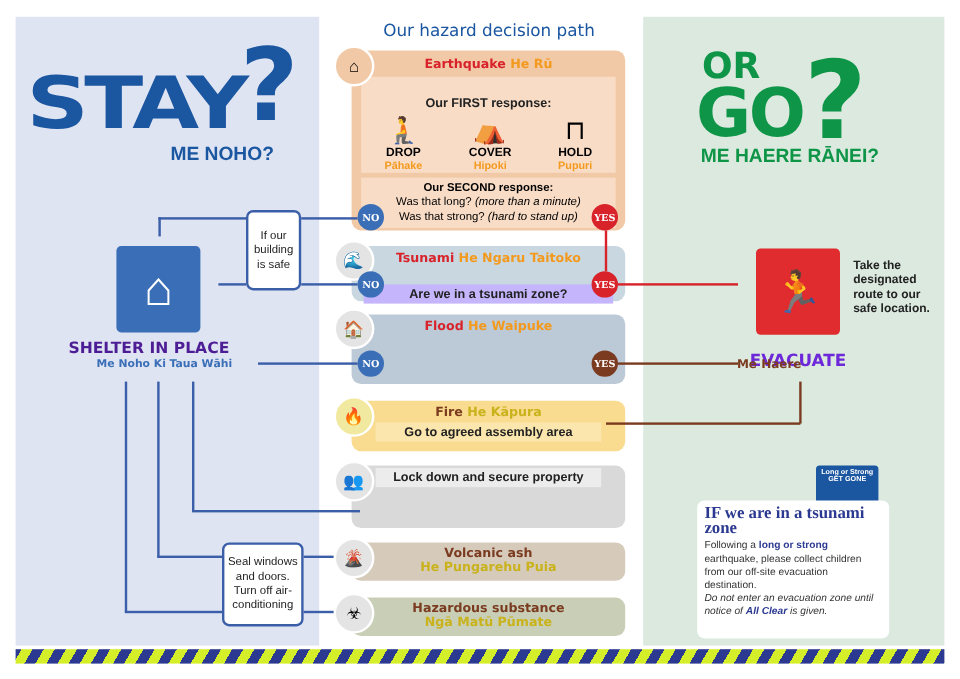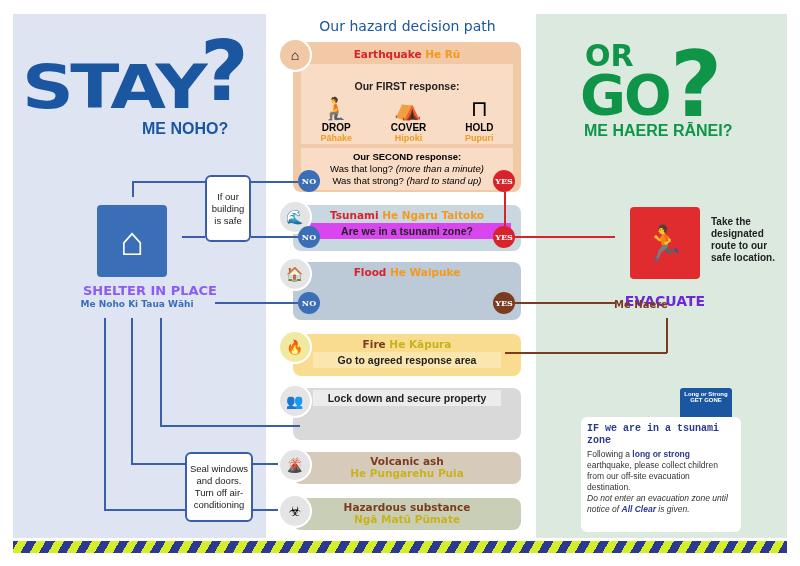--- a/index.html
+++ b/index.html
@@ -71,36 +71,36 @@
   <div><span>Was that long?</span> <i>(more than a minute)</i></div>
   <div><span>Was that strong?</span> <i>(hard to stand up)</i></div>
  </div>
 </div>
 <div class="abs circle" style="left:278px;top:38px;background:#f1c9a6">⌂</div>
 <div class="abs badge no" style="left:298px;top:170px">NO</div>
 <div class="abs badge yes" style="left:493px;top:170px">YES</div>
 
 <div class="abs card" style="left:293px;top:205px;width:228px;height:46px;background:#c9d7e0">
  <div class="hz-title" style="margin-top:4px"><span style="color:#d8232a">Tsunami</span> <span style="color:#f39a1e">He Ngaru Taitoko</span></div>
- <div class="q-box" style="margin:2px 10px;background:#d946ef;padding:2px">Are we in a tsunami zone?</div>
+ <div class="q-box" style="margin:16px 10px;background:#c4b5fd;padding:2px">Are we in a tsunami zone?</div>
 </div>
 <div class="abs circle" style="left:278px;top:200px;background:#e4e4e4">🌊</div>
 <div class="abs badge no" style="left:298px;top:226px">NO</div>
 <div class="abs badge yes" style="left:493px;top:226px">YES</div>
 
 <div class="abs card" style="left:293px;top:262px;width:228px;height:58px;background:#bcc9d6">
  <div class="hz-title" style="margin-top:4px"><span style="color:#d8232a">Flood</span> <span style="color:#f39a1e">He Waipuke</span></div>
 </div>
 <div class="abs circle" style="left:278px;top:257px;background:#e4e4e4">🏠</div>
 <div class="abs badge no" style="left:298px;top:292px">NO</div>
 <div class="abs badge yes" style="left:493px;top:292px;background:#7a3b20">YES</div>
 
 <div class="abs card" style="left:293px;top:334px;width:228px;height:42px;background:#f9dc8f">
  <div class="hz-title" style="margin-top:4px"><span style="color:#7a3b20">Fire</span> <span style="color:#c9b21c">He Kāpura</span></div>
- <div class="q-box" style="margin:2px 20px;background:#fbe6ad;padding:2px">Go to agreed response area</div>
+ <div class="q-box" style="margin:2px 20px;background:#fbe6ad;padding:2px">Go to agreed assembly area</div>
 </div>
 <div class="abs circle" style="left:278px;top:330px;background:#f2e9a0">🔥</div>
 
 <div class="abs card" style="left:293px;top:388px;width:228px;height:52px;background:#d9d9d9">
  <div class="q-box" style="margin:2px 20px;background:#ececec;padding:2px">Lock down and secure property</div>
 </div>
 <div class="abs circle" style="left:278px;top:384px;background:#e4e4e4">👥</div>
 
 <div class="abs card" style="left:293px;top:452px;width:228px;height:32px;background:#d6cbbb">
  <div class="hz-title" style="margin-top:3px;line-height:12px">
@@ -112,37 +112,37 @@
 
 <div class="abs card" style="left:293px;top:498px;width:228px;height:32px;background:#c9cfb6">
  <div class="hz-title" style="margin-top:3px;line-height:12px">
       <div style="color:#7a3b20">Hazardous substance</div>
       <div style="color:#c9b21c">Ngā Matū Pūmate</div>
     </div>
 </div>
 <div class="abs circle" style="left:278px;top:494px;background:#e4e4e4">☣</div>
 
 <div class="abs" style="left:97px;top:205px;width:70px;height:72px;background:#3a6fb7;border-radius:4px;display:flex;align-items:center;justify-content:center;color:#fff;font-size:40px">⌂</div>
-<div class="abs" style="left:57px;top:283px;width:160px;text-align:right;font-family:'DejaVu Sans',sans-serif;font-weight:900;font-size:13px;color:#8b5cf6">SHELTER IN PLACE</div>
+<div class="abs" style="left:57px;top:283px;width:160px;text-align:left;font-family:'DejaVu Sans',sans-serif;font-weight:900;font-size:13px;color:#4c1d95">SHELTER IN PLACE</div>
 <div class="abs" style="left:57px;top:299px;width:160px;text-align:center;font-family:'DejaVu Sans',sans-serif;font-weight:900;font-size:9px;color:#3a6fb7">Me Noho Ki Taua Wāhi</div>
 
 <div class="abs note" style="left:205px;top:175px;width:46px;height:67px">If our building is safe</div>
 <div class="abs note" style="left:185px;top:452px;width:68px;height:70px">Seal windows and doors. Turn off air-conditioning</div>
 
 <div class="abs" style="left:630px;top:207px;width:70px;height:72px;background:#e02b2f;border-radius:4px;display:flex;align-items:center;justify-content:center;color:#fff;font-size:34px">🏃</div>
 <div class="abs" style="left:711px;top:216px;width:70px;font-size:10px;font-weight:bold;color:#222;line-height:12px">Take the designated route to our safe location.</div>
 <div class="abs" style="left:610px;top:293px;width:110px;text-align:center;font-family:'DejaVu Sans',sans-serif;font-weight:900;font-size:14px;color:#6d28d9">EVACUATE</div>
 <div class="abs" style="left:586px;top:299px;width:110px;text-align:center;font-family:'DejaVu Sans',sans-serif;font-weight:900;font-size:10px;color:#7a3b20">Me Haere</div>
 
 <div class="abs" style="left:680px;top:388px;width:52px;height:32px;background:#1b56a0;border-radius:3px;color:#fff;font-size:6px;text-align:center;font-weight:bold;padding-top:3px">
     <div>Long or Strong</div>
     <div>GET GONE</div>
   </div>
 <div class="abs" style="left:581px;top:417px;width:160px;height:115px;background:#fff;border-radius:6px;padding:6px;font-size:8.5px;color:#333;line-height:11px">
- <div style="font-family:Liberation Mono, monospace;font-weight:900;color:#2b3990;font-size:10px;line-height:12px">IF we are in a tsunami zone</div>
+ <div style="font-family:Liberation Serif, serif;font-weight:900;color:#2b3990;font-size:14px;line-height:12px">IF we are in a tsunami zone</div>
  <div style="margin-top:2px"><span>Following a </span><b style="color:#2b3990">long or strong</b><span> earthquake, please collect children from our off-site evacuation destination.</span></div>
  <div style="font-style:italic"><span>Do not enter an evacuation zone until notice of </span><b style="color:#2b3990">All Clear</b><span> is given.</span></div>
 </div>
 
 <div class="line" style="left:132px;top:181px;width:73px;height:2px"></div>
 <div class="line" style="left:132px;top:181px;width:2px;height:16px"></div>
 <div class="line" style="left:251px;top:181px;width:47px;height:2px"></div>
 <div class="line" style="left:182px;top:236px;width:23px;height:2px"></div>
 <div class="line" style="left:251px;top:236px;width:47px;height:2px"></div>
 <div class="line" style="left:215px;top:302px;width:83px;height:2px"></div>

